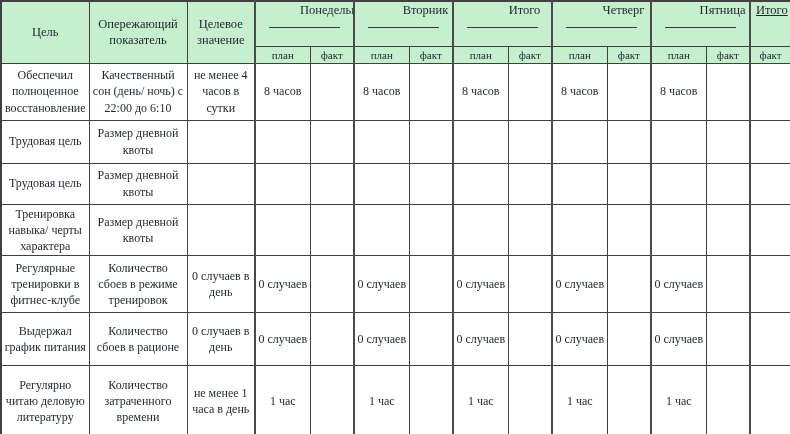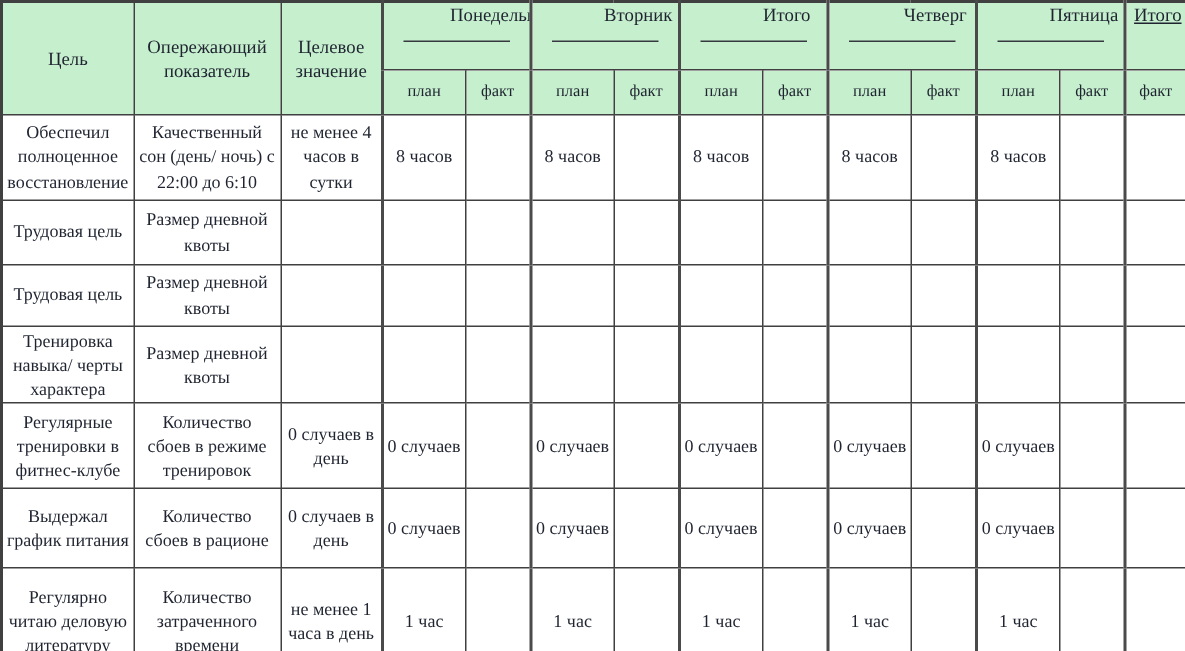--- a/index.html
+++ b/index.html
@@ -18,21 +18,21 @@
     border: 1px solid #404040;
     font-weight: normal;
     padding: 1px 2px;
     overflow: hidden;
   }
   .gs { border-left: 2px solid #4a4a4a; }   
   thead th { background: #c6efce; }
 
   
   tr.hr-top { height: 45px; }
-  tr.hr-sub { height: 30px; }
+  tr.hr-sub { height: 17px; }
   th.hc { font-size: 12.5px; text-align: center; vertical-align: middle; line-height: 1.3; }
   th.day { vertical-align: top; padding: 0; }
   .dayname { display: block; margin-top: 0; font-size: 12.5px; text-align: center; padding-left: 44px; }
   .dateline { width: 74%; margin: 9px auto 0; border-bottom: 1.2px solid #35383f; height: 0; }
   th.total-h { vertical-align: top; text-align: left; padding: 1px 2px 0 5px; font-size: 12.5px; text-decoration: underline; }
   th.sub { font-size: 11px; text-align: center; vertical-align: middle; padding: 0; }
 
   
   tbody td { font-size: 12px; text-align: center; vertical-align: middle; line-height: 1.35; }
   td.c-goal { padding: 1px 2px; }

